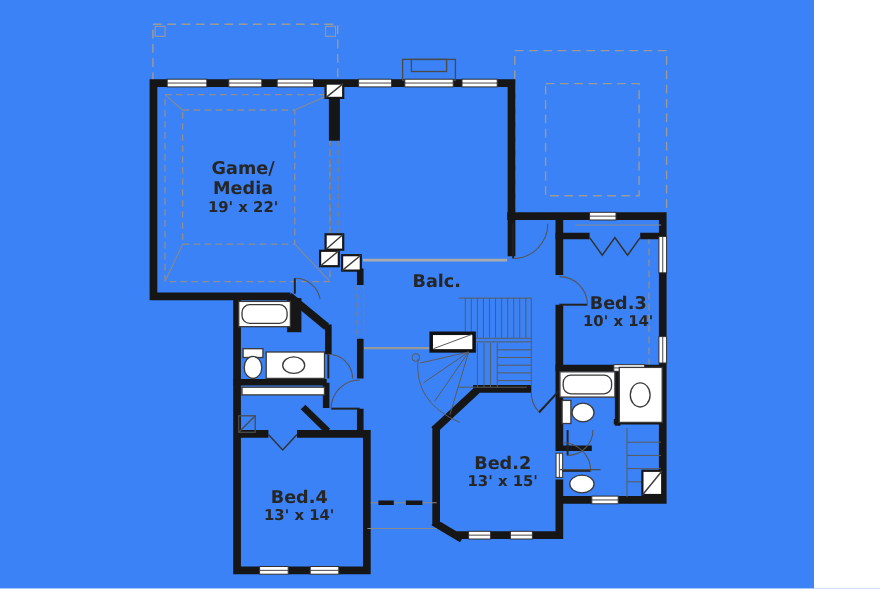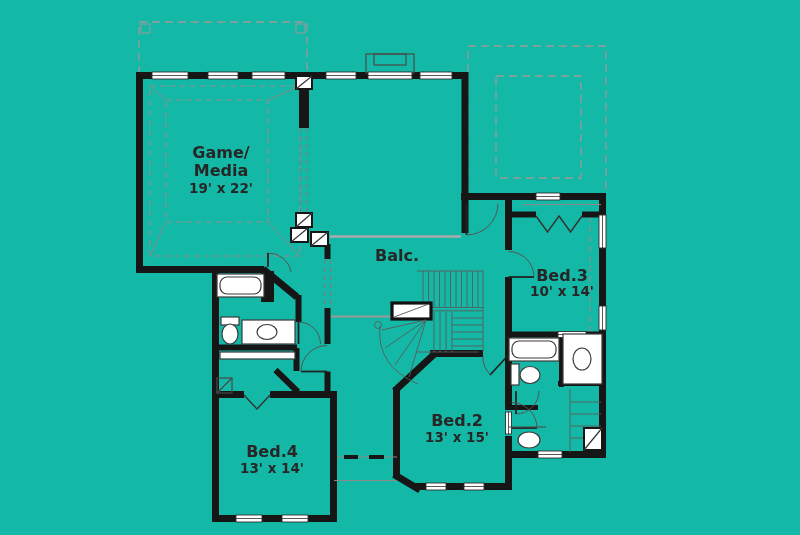--- a/index.html
+++ b/index.html
@@ -1,16 +1,16 @@
 <!DOCTYPE html>
 <html><head>
 <meta charset="utf-8">
 <style>
   html,body{margin:0;padding:0;background:#ffffff;}
-  .stage{position:relative;width:800px;height:535px;background:#14b8a6;overflow:hidden;
+  .stage{position:relative;width:740px;height:535px;background:#3b82f6;overflow:hidden;
          font-family:"DejaVu Sans",sans-serif;}
   svg{display:block}
   
   .w10{stroke:#161616;stroke-width:10;fill:none;stroke-linecap:butt}
   .w7{stroke:#161616;stroke-width:7;fill:none;stroke-linecap:butt}
   .w6{stroke:#161616;stroke-width:6;fill:none;stroke-linecap:butt}
   .w5{stroke:#161616;stroke-width:5;fill:none;stroke-linecap:butt}
   .wallfill{fill:#161616;stroke:none}
   
   .thin{stroke:#4a4a4a;stroke-width:1.2;fill:none}

